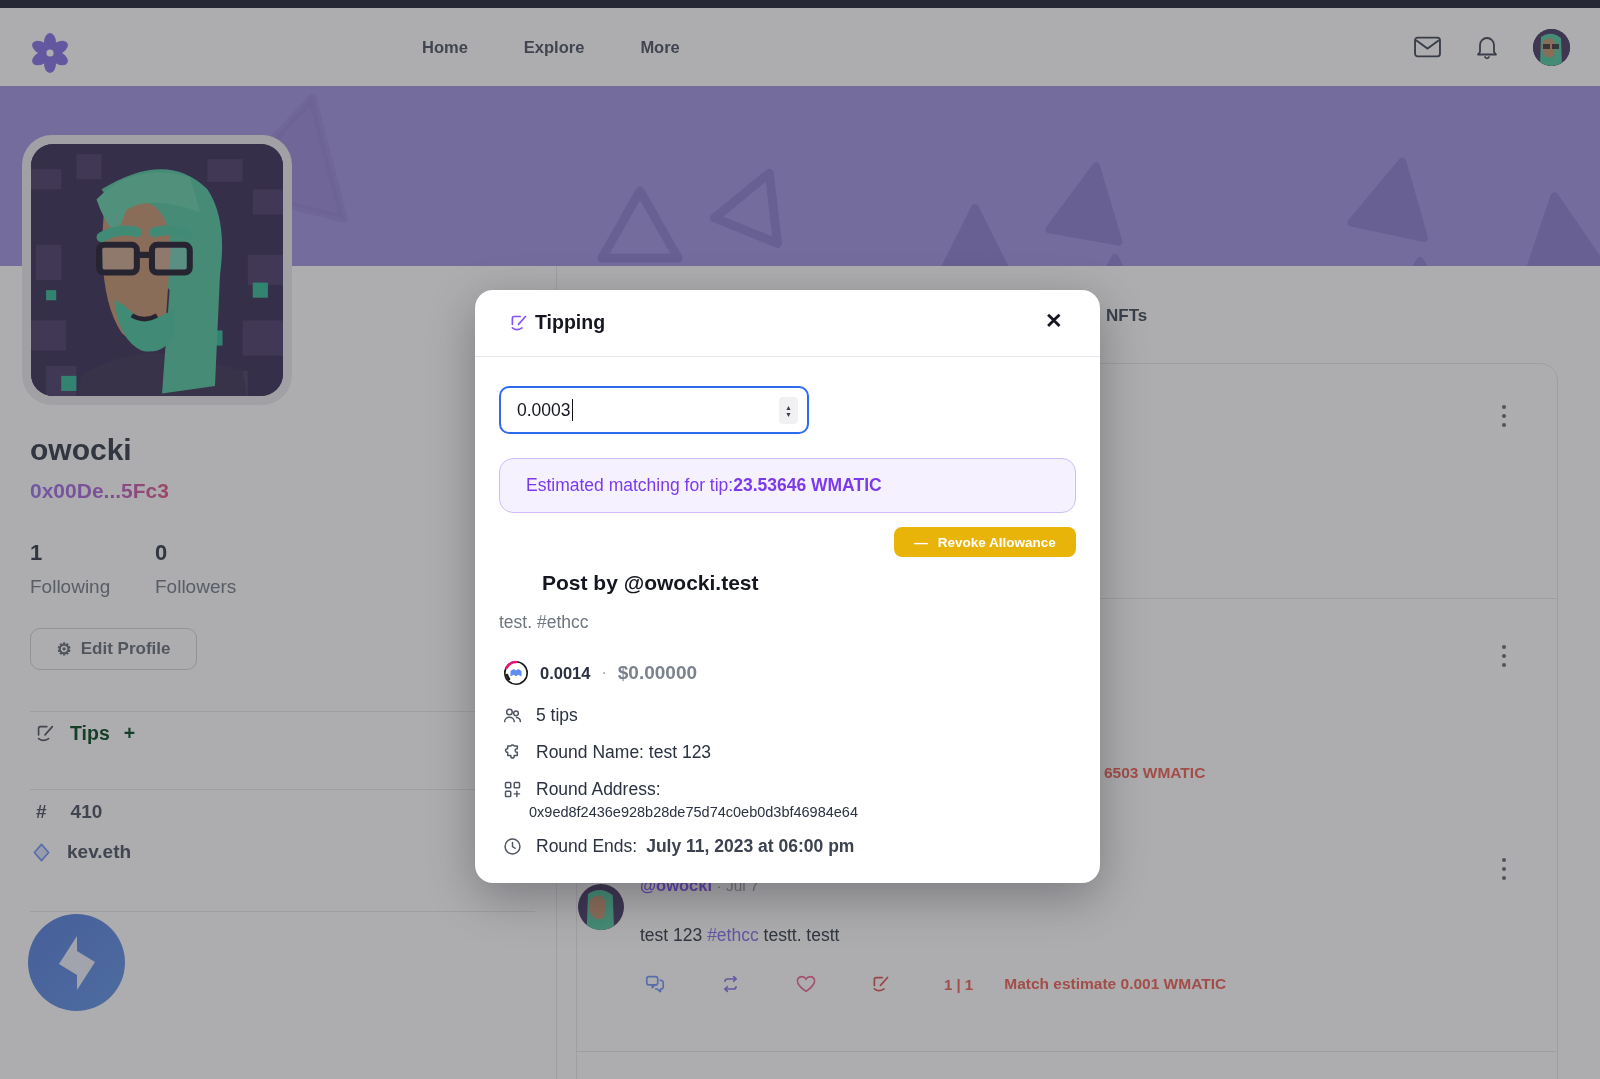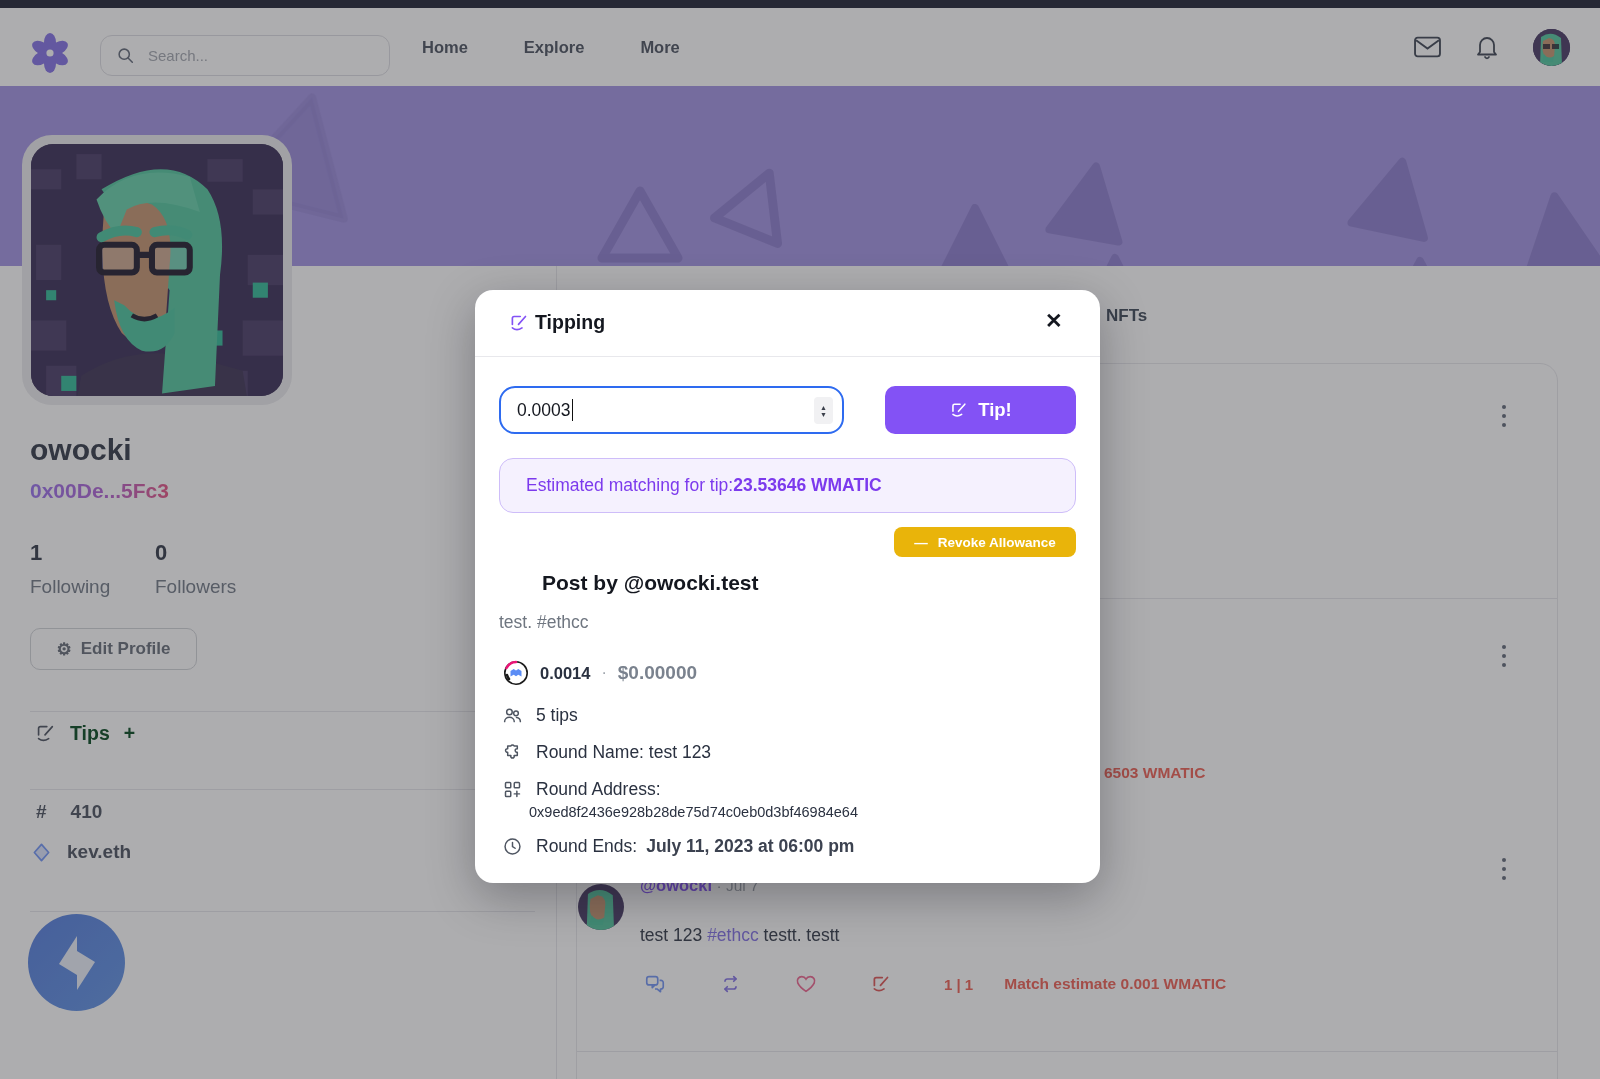--- a/index.html
+++ b/index.html
@@ -48,21 +48,21 @@
   .postbody{font-size:17.5px;color:#3f4654;}
   .hashtag{color:#8b7ae8;cursor:pointer;}
   .actrow{display:flex;align-items:center;}
   
   .overlay{left:0;top:0;width:1600px;height:1079px;background:rgba(28,28,34,0.36);z-index:50;}
   .modal{left:475px;top:290px;width:625px;height:593px;background:#fff;border-radius:18px;z-index:100;
          box-shadow:0 14px 48px rgba(10,10,20,.30);}
   .mtitle{left:60px;top:21px;font-size:19.5px;font-weight:800;color:#14171f;}
   .mclose{left:570px;top:19px;font-size:21px;color:#14171f;cursor:pointer;font-weight:600;}
   .mheadline{left:0;top:66px;width:625px;}
-  .amtinput{left:24px;top:96px;width:345px;height:48px;border:2px solid #2e6bf0;border-radius:16px;box-sizing:border-box;
+  .amtinput{left:24px;top:96px;width:310px;height:48px;border:2px solid #2e6bf0;border-radius:10px;box-sizing:border-box;
             display:flex;align-items:center;padding-left:16px;font-size:17.5px;color:#14171f;background:#fff;cursor:text;}
   .caret{display:inline-block;width:1.5px;height:22px;background:#111;margin-left:1px;vertical-align:middle;}
   .spinner{position:absolute;right:9px;top:9px;width:19px;height:27px;background:#f1f1f3;border-radius:4px;
            display:flex;flex-direction:column;align-items:center;justify-content:center;color:#3a3f4a;font-size:7px;line-height:7px;cursor:pointer;}
   .tipbtn{left:410px;top:96px;width:191px;height:48px;background:#8352f5;border-radius:10px;display:flex;
           align-items:center;justify-content:center;gap:10px;color:#fff;font-size:18.5px;font-weight:800;cursor:pointer;}
   .matchbox{left:24px;top:168px;width:577px;height:55px;background:#f5f1fe;border:1.5px solid #cebdf9;border-radius:14px;
             box-sizing:border-box;display:flex;align-items:center;padding-left:26px;font-size:17.5px;color:#7c3aed;}
   .revoke{left:419px;top:237px;width:182px;height:30px;background:#e9b40a;border-radius:8px;display:flex;align-items:center;
           justify-content:center;gap:10px;color:#fff;font-size:13.5px;font-weight:800;cursor:pointer;}
@@ -88,29 +88,20 @@
           <ellipse cx="20" cy="10.5" rx="6" ry="9.5" transform="rotate(60 20 21)"></ellipse>
           <ellipse cx="20" cy="10.5" rx="6" ry="9.5" transform="rotate(120 20 21)"></ellipse>
           <ellipse cx="20" cy="10.5" rx="6" ry="9.5" transform="rotate(180 20 21)"></ellipse>
           <ellipse cx="20" cy="10.5" rx="6" ry="9.5" transform="rotate(240 20 21)"></ellipse>
           <ellipse cx="20" cy="10.5" rx="6" ry="9.5" transform="rotate(300 20 21)"></ellipse>
         </g>
         <circle cx="20" cy="21" r="3.6" fill="#ffffff"></circle>
       </svg>
     </span>
 
-    <div class="abs search">
-      <span class="icn">
-        <svg width="17" height="17" viewBox="0 0 20 20" fill="none" stroke="#6b7280" stroke-width="1.8">
-          <circle cx="8.5" cy="8.5" r="6"></circle>
-            <path d="M13 13l5 5" stroke-linecap="round"></path>
-        </svg>
-      </span>
-      <input placeholder="Search..." style="">
-    </div>
 
     <div class="abs navlinks">
       <span class="navlink">Home</span>
       <span class="navlink">Explore</span>
       <span class="navlink">More</span>
     </div>
 
     <div class="navicons">
       <span class="icn">
         <svg width="27" height="22" viewBox="0 0 26 20" fill="none" stroke="#4a515e" stroke-width="1.8">
@@ -344,30 +335,20 @@
 
     <div class="abs amtinput">
       <span>0.0003</span>
         <span class="caret"></span>
       <span class="spinner">
           <span>▲</span>
           <span>▼</span>
         </span>
     </div>
 
-    <div class="abs tipbtn">
-      <span class="icn">
-        <svg width="19" height="19" viewBox="0 0 24 24" fill="none" stroke="#ffffff" stroke-width="2" stroke-linecap="round">
-          <path d="M14 4H7Q5 4 5 6v7"></path>
-            <path d="M20 4l-8 9"></path>
-            <path d="M5 17q5 4 11 0"></path>
-        </svg>
-      </span>
-      <span>Tip!</span>
-    </div>
 
     <div class="abs matchbox">
       <span>Estimated matching for tip: </span>
       <span style="font-weight:800">23.53646 WMATIC</span>
     </div>
 
     <div class="abs revoke">
       <span>—</span>
       <span>Revoke Allowance</span>
     </div>

